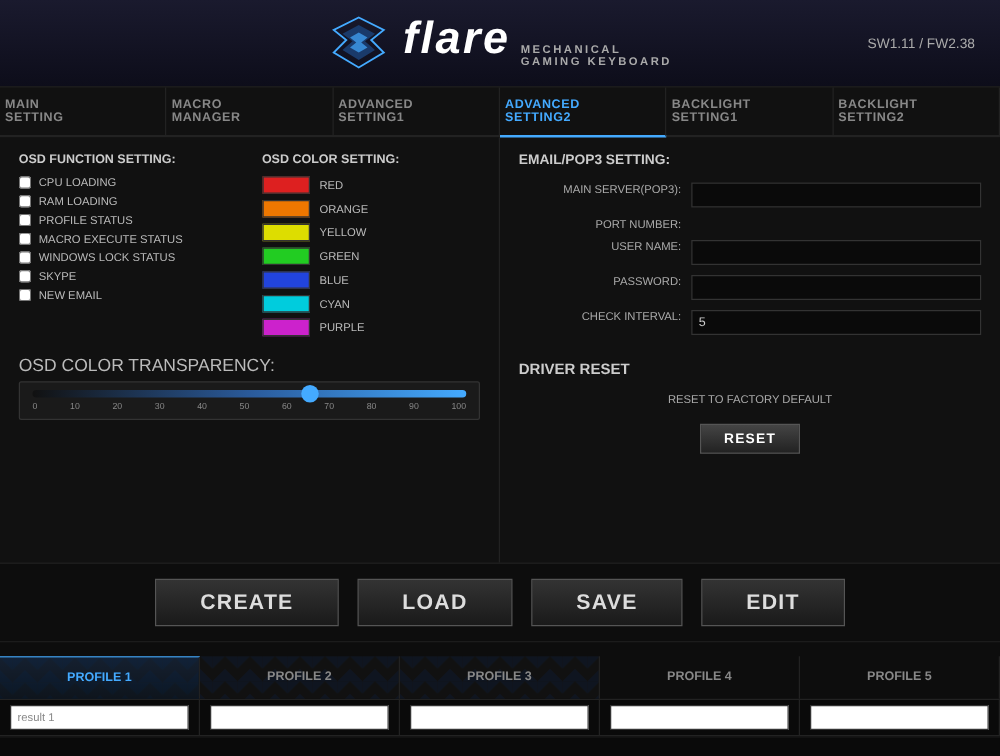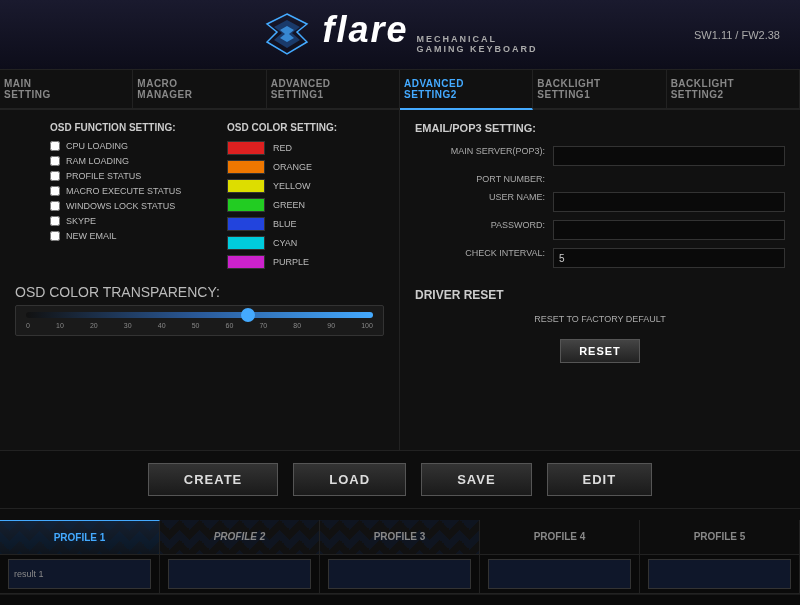--- a/index.html
+++ b/index.html
@@ -94,21 +94,21 @@
       font-size: 10px;
       font-weight: bold;
       color: #ccc;
       margin-bottom: 8px;
       text-transform: uppercase;
     }
     .osd-top {
       display: flex;
       gap: 20px;
     }
-    .osd-function { flex: 1; margin-left: 35px; }
+    .osd-function { flex: 1; }
     .osd-color-setting { flex: 1; }
 
     .checkbox-item {
       display: flex;
       align-items: flex-end;
       gap: 6px;
       margin-bottom: 5px;
       font-size: 9px;
       color: #bbb;
       text-transform: uppercase;
@@ -250,21 +250,21 @@
       justify-content: center;
       gap: 15px;
       padding: 12px;
       border-top: 1px solid #222;
       border-bottom: 1px solid #222;
     }
     .action-btn {
       background: linear-gradient(180deg, #333 0%, #1a1a1a 100%);
       border: 1px solid #555;
       color: #ddd;
-      font-size: 13px;
+      font-size: 17px;
       font-weight: bold;
       padding: 8px 35px;
       cursor: pointer;
       text-transform: uppercase;
       letter-spacing: 1px;
       min-width: 95px;
     }
 
     
     .profile-tabs {
@@ -309,26 +309,26 @@
       background: #0a0a0a;
       border-bottom: 1px solid #222;
     }
     .profile-name-field {
       flex: 1;
       border-right: 1px solid #222;
       padding: 4px 8px;
     }
     .profile-name-input {
       width: 100%;
-      background: #0f172a;
+      background: #ffffff;
       border: 1px solid #333;
       color: #888;
       font-size: 9px;
       padding: 3px 5px;
-      height: 30px;
+      height: 20px;
       outline: none;
     }
 
     
     .footer {
       background: #0a0a0a;
       display: flex;
       justify-content: space-between;
       align-items: center;
       padding: 8px 20px;
@@ -510,21 +510,21 @@
   <button class="action-btn">LOAD</button>
   <button class="action-btn">SAVE</button>
   <button class="action-btn">EDIT</button>
 </div>
 
 <div class="profile-tabs">
   <div class="profile-tab active">
     <div class="profile-tab-bg"></div>
     <span style="position:relative;z-index:1;">PROFILE 1</span>
   </div>
-  <div class="profile-tab" style="background:linear-gradient(135deg,#0f1520 25%,transparent 25%) -10px 0,linear-gradient(225deg,#0f1520 25%,transparent 25%) -10px 0,linear-gradient(315deg,#0f1520 25%,transparent 25%),linear-gradient(45deg,#0f1520 25%,transparent 25%);background-size:20px 20px;background-color:#111;font-style:italic;">
+  <div class="profile-tab" style="background:linear-gradient(135deg,#0f1520 25%,transparent 25%) -10px 0,linear-gradient(225deg,#0f1520 25%,transparent 25%) -10px 0,linear-gradient(315deg,#0f1520 25%,transparent 25%),linear-gradient(45deg,#0f1520 25%,transparent 25%);background-size:20px 20px;background-color:#111;">
     <span style="position:relative;z-index:1;">PROFILE 2</span>
   </div>
   <div class="profile-tab" style="background:linear-gradient(135deg,#0f1520 25%,transparent 25%) -10px 0,linear-gradient(225deg,#0f1520 25%,transparent 25%) -10px 0,linear-gradient(315deg,#0f1520 25%,transparent 25%),linear-gradient(45deg,#0f1520 25%,transparent 25%);background-size:20px 20px;background-color:#111;">
     <span style="position:relative;z-index:1;">PROFILE 3</span>
   </div>
   <div class="profile-tab">
     <span>PROFILE 4</span>
   </div>
   <div class="profile-tab">
     <span>PROFILE 5</span>

